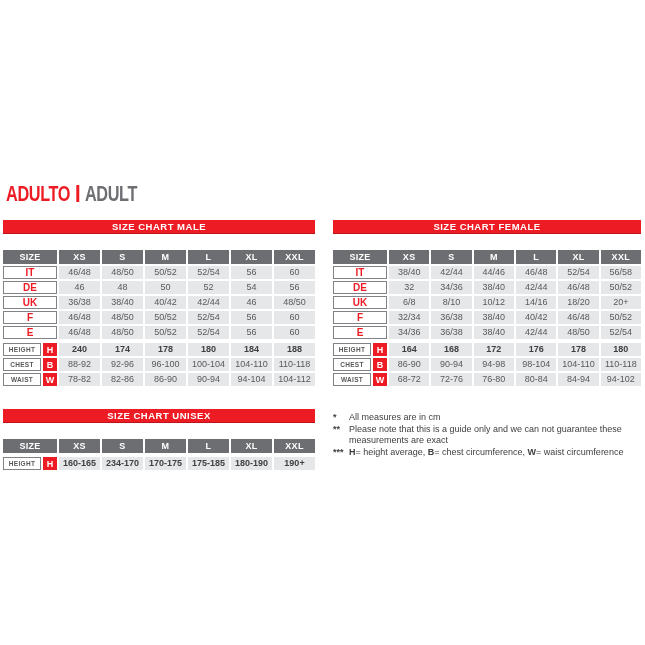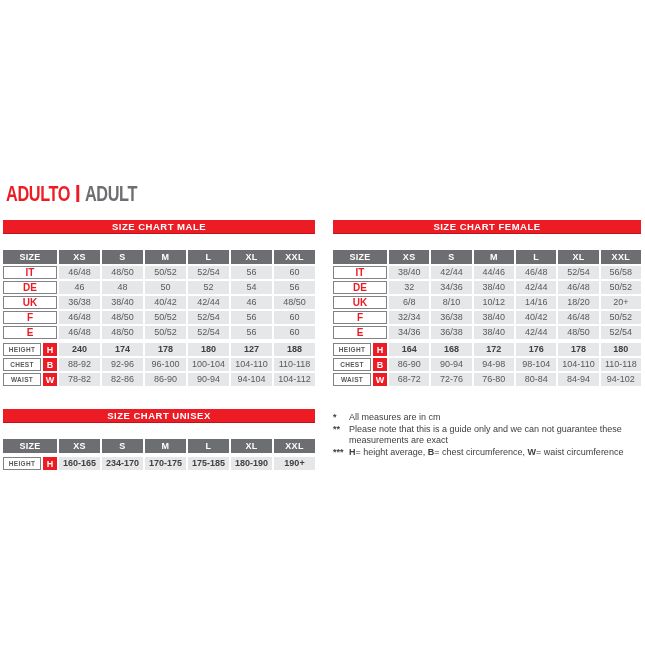--- a/index.html
+++ b/index.html
@@ -136,21 +136,21 @@
     </div>
     <div class="grid-row first-measure-row">
       <div class="measure-label">
         <div class="mini-box">HEIGHT</div>
         <div class="letter-badge">H</div>
       </div>
       <div class="dcell bold">240</div>
       <div class="dcell bold">174</div>
       <div class="dcell bold">178</div>
       <div class="dcell bold">180</div>
-      <div class="dcell bold">127</div>
+      <div class="dcell bold">184</div>
       <div class="dcell bold">188</div>
     </div>
     <div class="grid-row">
       <div class="measure-label">
         <div class="mini-box">CHEST</div>
         <div class="letter-badge">B</div>
       </div>
       <div class="dcell">88-92</div>
       <div class="dcell">92-96</div>
       <div class="dcell">96-100</div>

